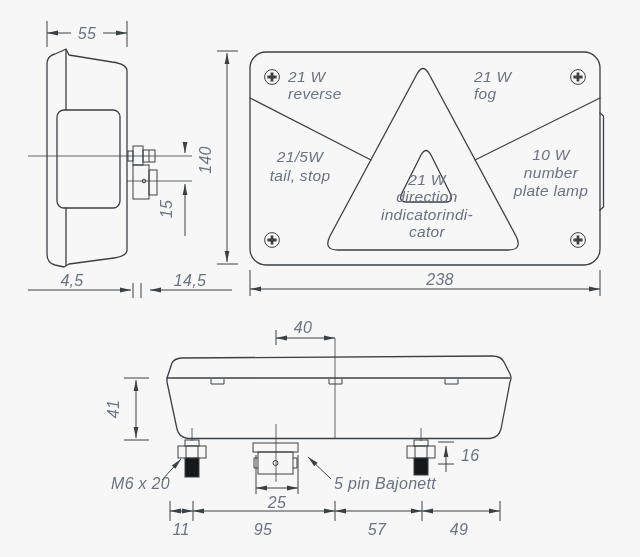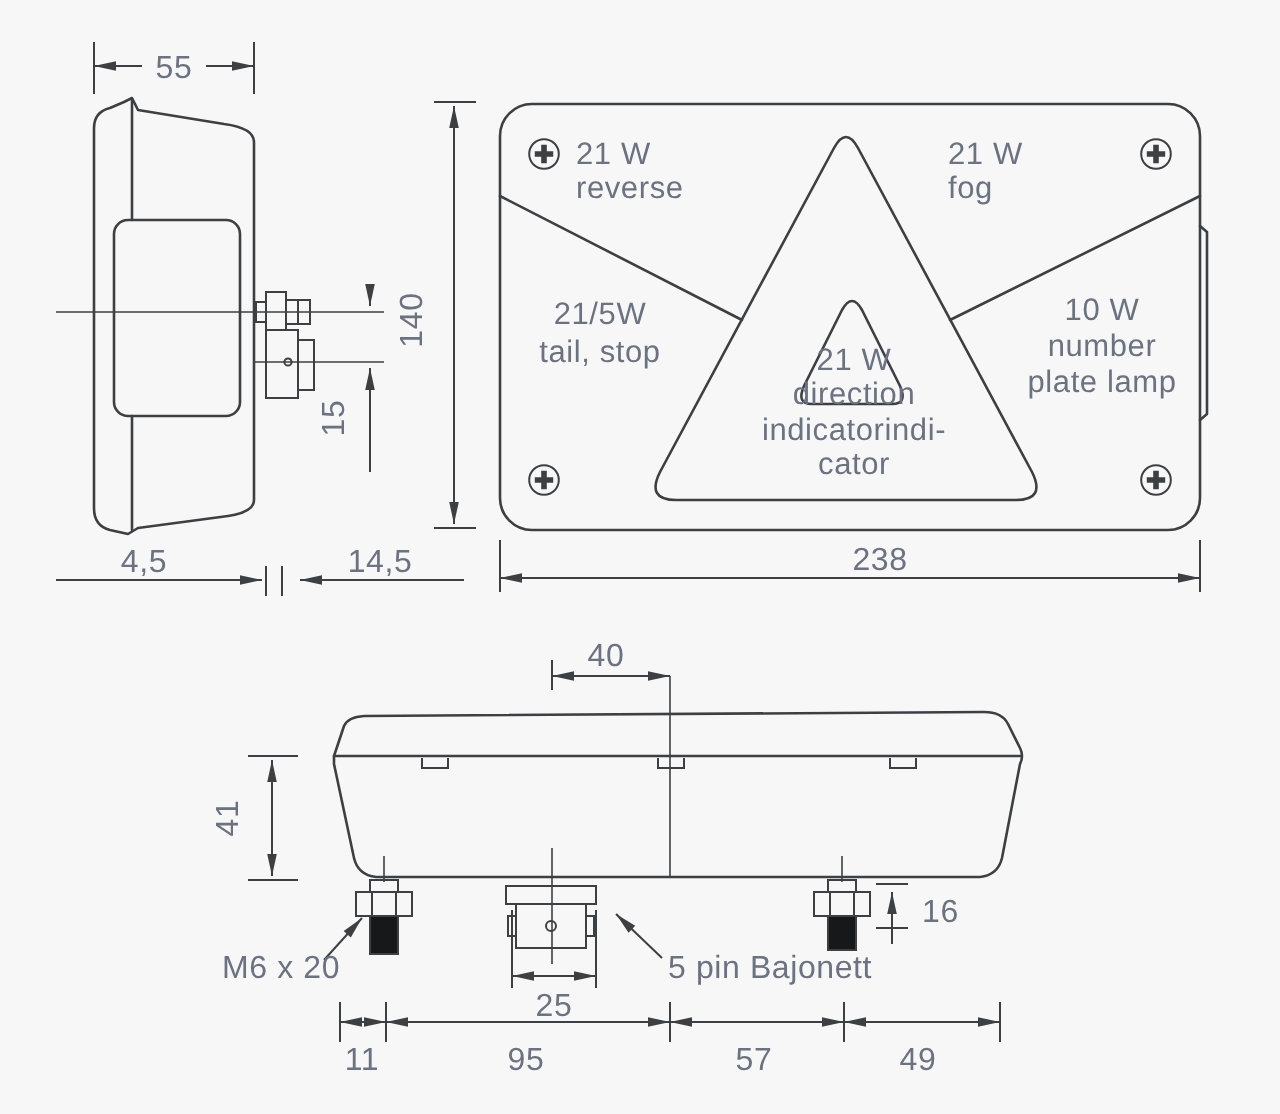--- a/index.html
+++ b/index.html
@@ -2,21 +2,21 @@
 <html style="--line_color: #3c4043; --text_color: #6b7380; --background_color: #f7f7f8; --stud_color: #17181a;"><head>
 <meta charset="utf-8">
 <style>
   :root{
     --line_color:#3c4043;
     --text_color:#6b7380;
     --background_color:#f7f7f8;
     --stud_color:#17181a;
   }
   html,body{margin:0;padding:0;background:var(--background_color);}
-  .stage{width:512px;height:557px;position:relative;background:var(--background_color);}
+  .stage{width:512px;height:557px;position:relative;background:var(--background_color);font-style:italic;}
   svg{display:block}
   
   .ln{fill:none;stroke:var(--line_color);stroke-width:1.3;stroke-linejoin:round;stroke-linecap:round}
   
   .dl{fill:none;stroke:var(--line_color);stroke-width:1;stroke-linecap:butt}
   
   .cl{fill:none;stroke:var(--line_color);stroke-width:0.8;stroke-linecap:butt}
   .dark{fill:var(--stud_color);stroke:var(--line_color);stroke-width:1}
   .bgfill{fill:var(--background_color);stroke:none}
   .screwfill{fill:var(--line_color);stroke:none}

